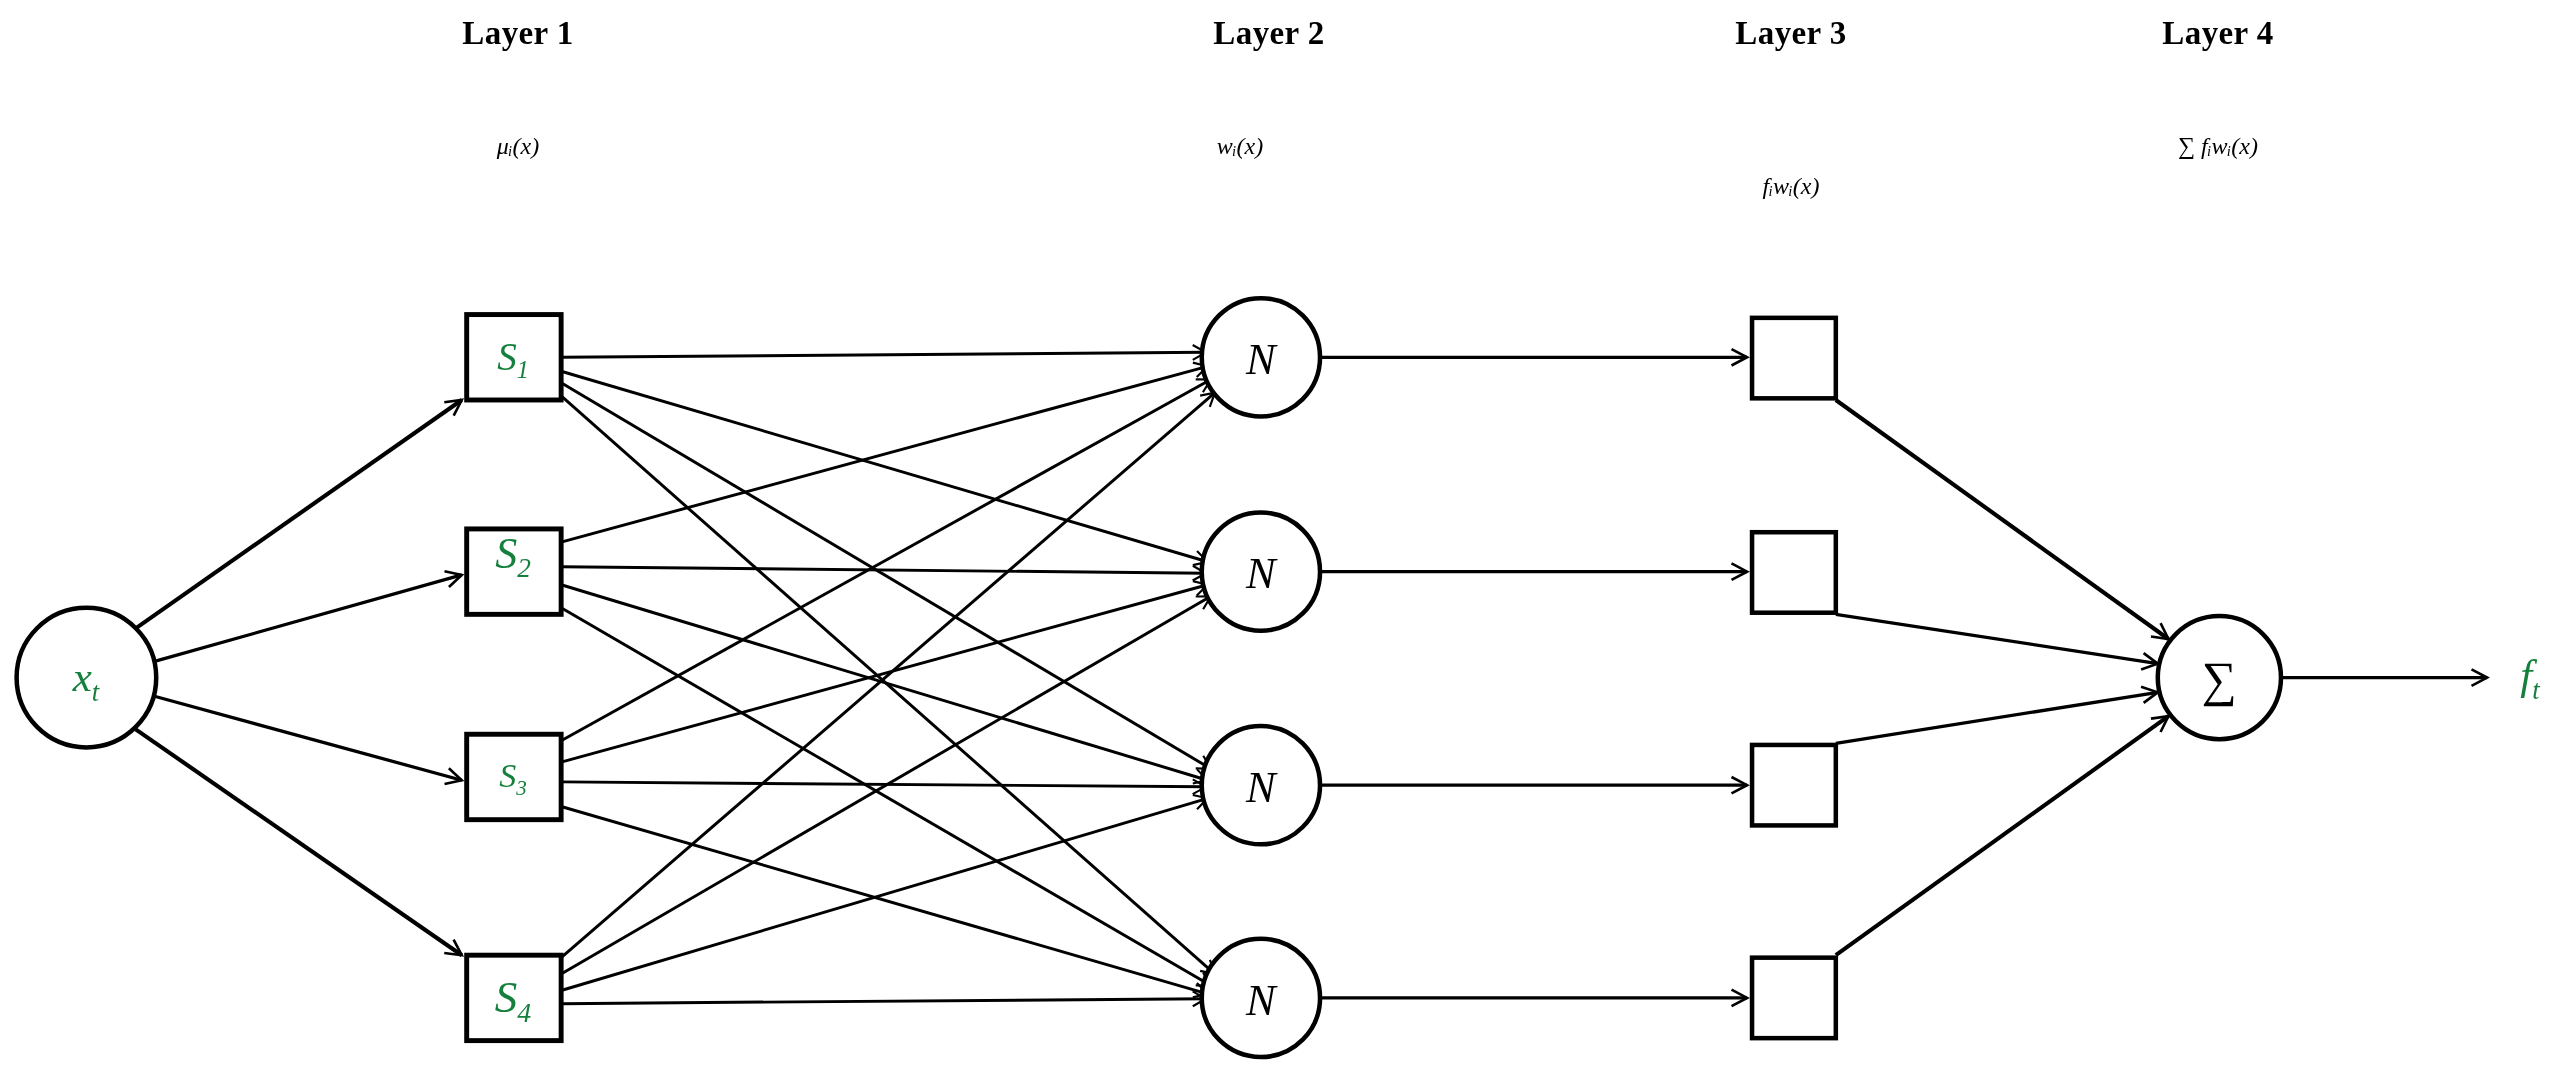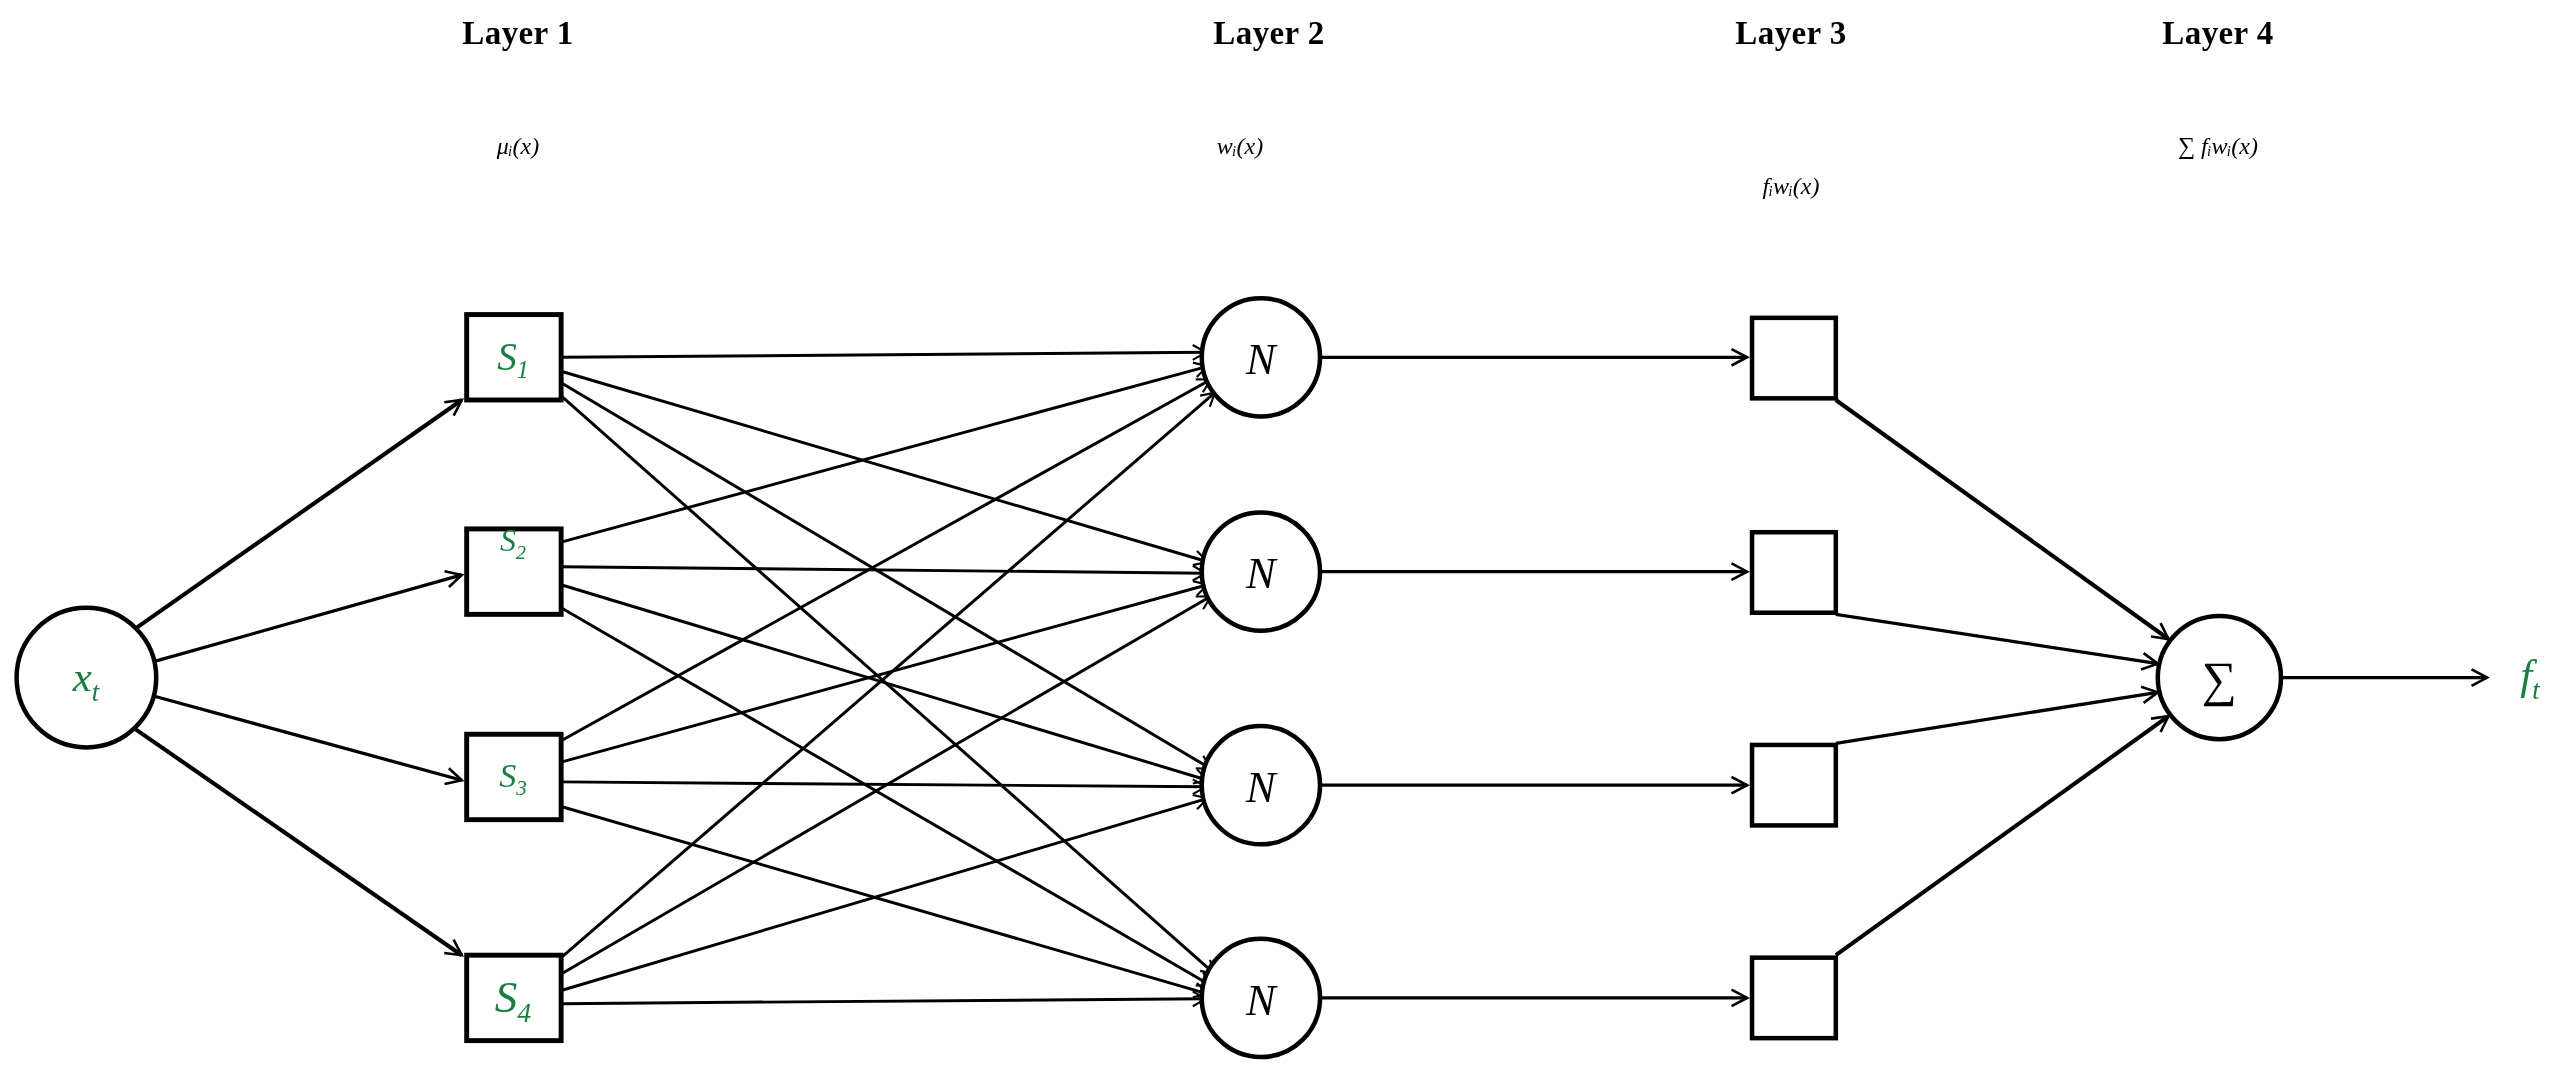--- a/index.html
+++ b/index.html
@@ -185,21 +185,21 @@
     <span>x</span><sub>t</sub>
   </div>
 
   <div class="io-label" style="left:2530px; top:678px;">
     <span>f</span><sub>t</sub>
   </div>
 
   <div class="io-label" style="left:513px; top:359px; font-size:39px;">
     <span>S</span><sub>1</sub>
   </div>
-  <div class="io-label" style="left:513px; top:543px; font-size:32px;font-family:Liberation Serif, serif;">
+  <div class="io-label" style="left:513px; top:556px; font-size:44px;font-family:Liberation Serif, serif;">
     <span>S</span><sub>2</sub>
   </div>
   <div class="io-label" style="left:513px; top:779px; font-size:34px;text-align:right;">
     <span>S</span><sub>3</sub>
   </div>
   <div class="io-label" style="left:513px; top:1000px; font-size:45px;">
     <span>S</span><sub>4</sub>
   </div>
 
 </div>

